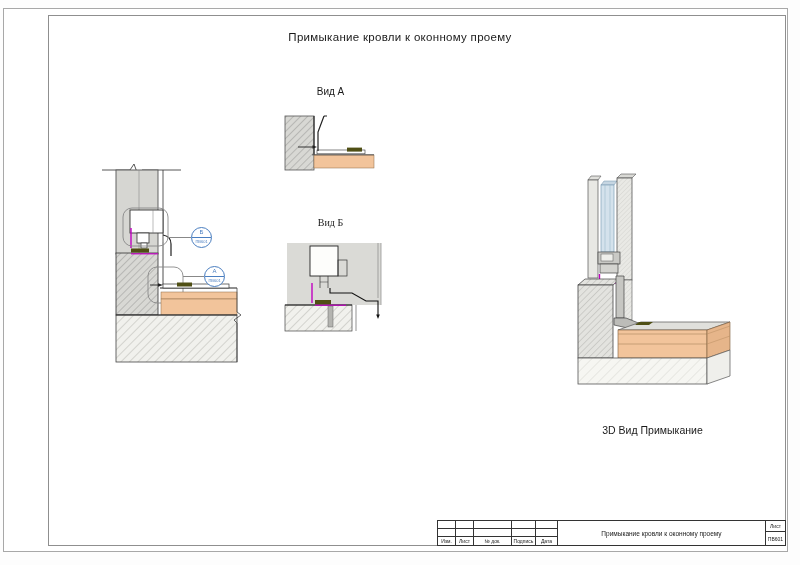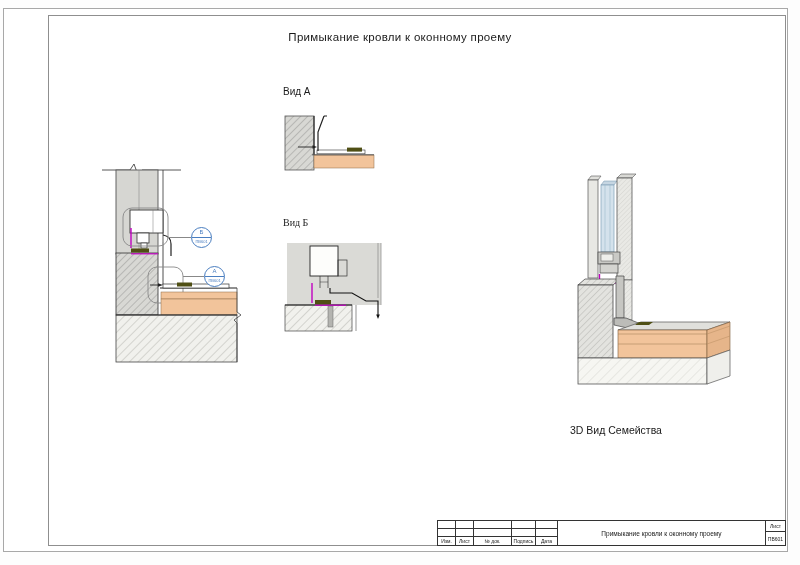--- a/index.html
+++ b/index.html
@@ -4,21 +4,21 @@
 <style>
   html,body{margin:0;padding:0;}
   body{width:800px;height:565px;position:relative;background:#fdfdfd;
        font-family:"Liberation Sans","DejaVu Sans",sans-serif;overflow:hidden;}
   .sheet-edge{position:absolute;left:3px;top:8px;width:785px;height:544px;
               border:1px solid #a8a8a8;background:#ffffff;box-sizing:border-box;}
   .drawing-frame{position:absolute;left:48px;top:15px;width:738px;height:531px;
                  border:1px solid #8f8f8f;box-sizing:border-box;}
   .sheet-title{position:absolute;left:50px;top:31px;width:700px;text-align:center;
                font-size:11.5px;color:#1a1a1a;letter-spacing:0.3px;}
-  .view-label{position:absolute;text-align:left;font-size:10px;color:#1a1a1a;}
+  .view-label{position:absolute;text-align:center;font-size:10px;color:#1a1a1a;}
   #label-view-a{left:283px;top:86px;width:95px;}
   #label-view-b{left:283px;top:217px;width:95px;font-family:Liberation Serif, serif;}
   #label-3d{left:570px;top:424px;width:165px;font-size:10.5px;}
   #svg-main{position:absolute;left:95px;top:158px;}
   #svg-view-a{position:absolute;left:283px;top:112px;}
   #svg-view-b{position:absolute;left:283px;top:242px;}
   #svg-3d{position:absolute;left:570px;top:172px;}
   .bubble{position:absolute;width:21px;height:21px;border:1px solid #4a7ec0;
           border-radius:50%;background:#fff;box-sizing:border-box;z-index:5;}
   .bubble-letter{height:9px;border-bottom:1px solid #4a7ec0;font-size:6px;
@@ -234,21 +234,21 @@
     <line x1="48" y1="172" x2="137" y2="172" stroke="#a8865e" stroke-width="0.6"></line>
     <polygon points="137,158 160,150 160,178 137,186" fill="#e6b58a" stroke="#7a5a3a" stroke-width="0.6"></polygon>
     <line x1="137" y1="162" x2="160" y2="154" stroke="#b88c60" stroke-width="0.5"></line>
     <line x1="137" y1="172" x2="160" y2="164" stroke="#b88c60" stroke-width="0.5"></line>
   </g>
   <g>
     <rect x="8" y="186" width="129" height="26" fill="url(#hatchSlab3d)" stroke="#555" stroke-width="0.8"></rect>
     <polygon points="137,186 160,178 160,204 137,212" fill="#efefeb" stroke="#555" stroke-width="0.7"></polygon>
   </g>
 </svg>
-<div class="view-label" id="label-3d">3D Вид Семейства</div>
+<div class="view-label" id="label-3d">3D Вид Примыкание</div>
 
 <div id="title-block">
   <div class="tb-left">
     <div class="tb-r">
       <div class="tb-c w1"></div>
       <div class="tb-c w2"></div>
       <div class="tb-c w3"></div>
       <div class="tb-c w4"></div>
       <div class="tb-c w5"></div>
     </div>

